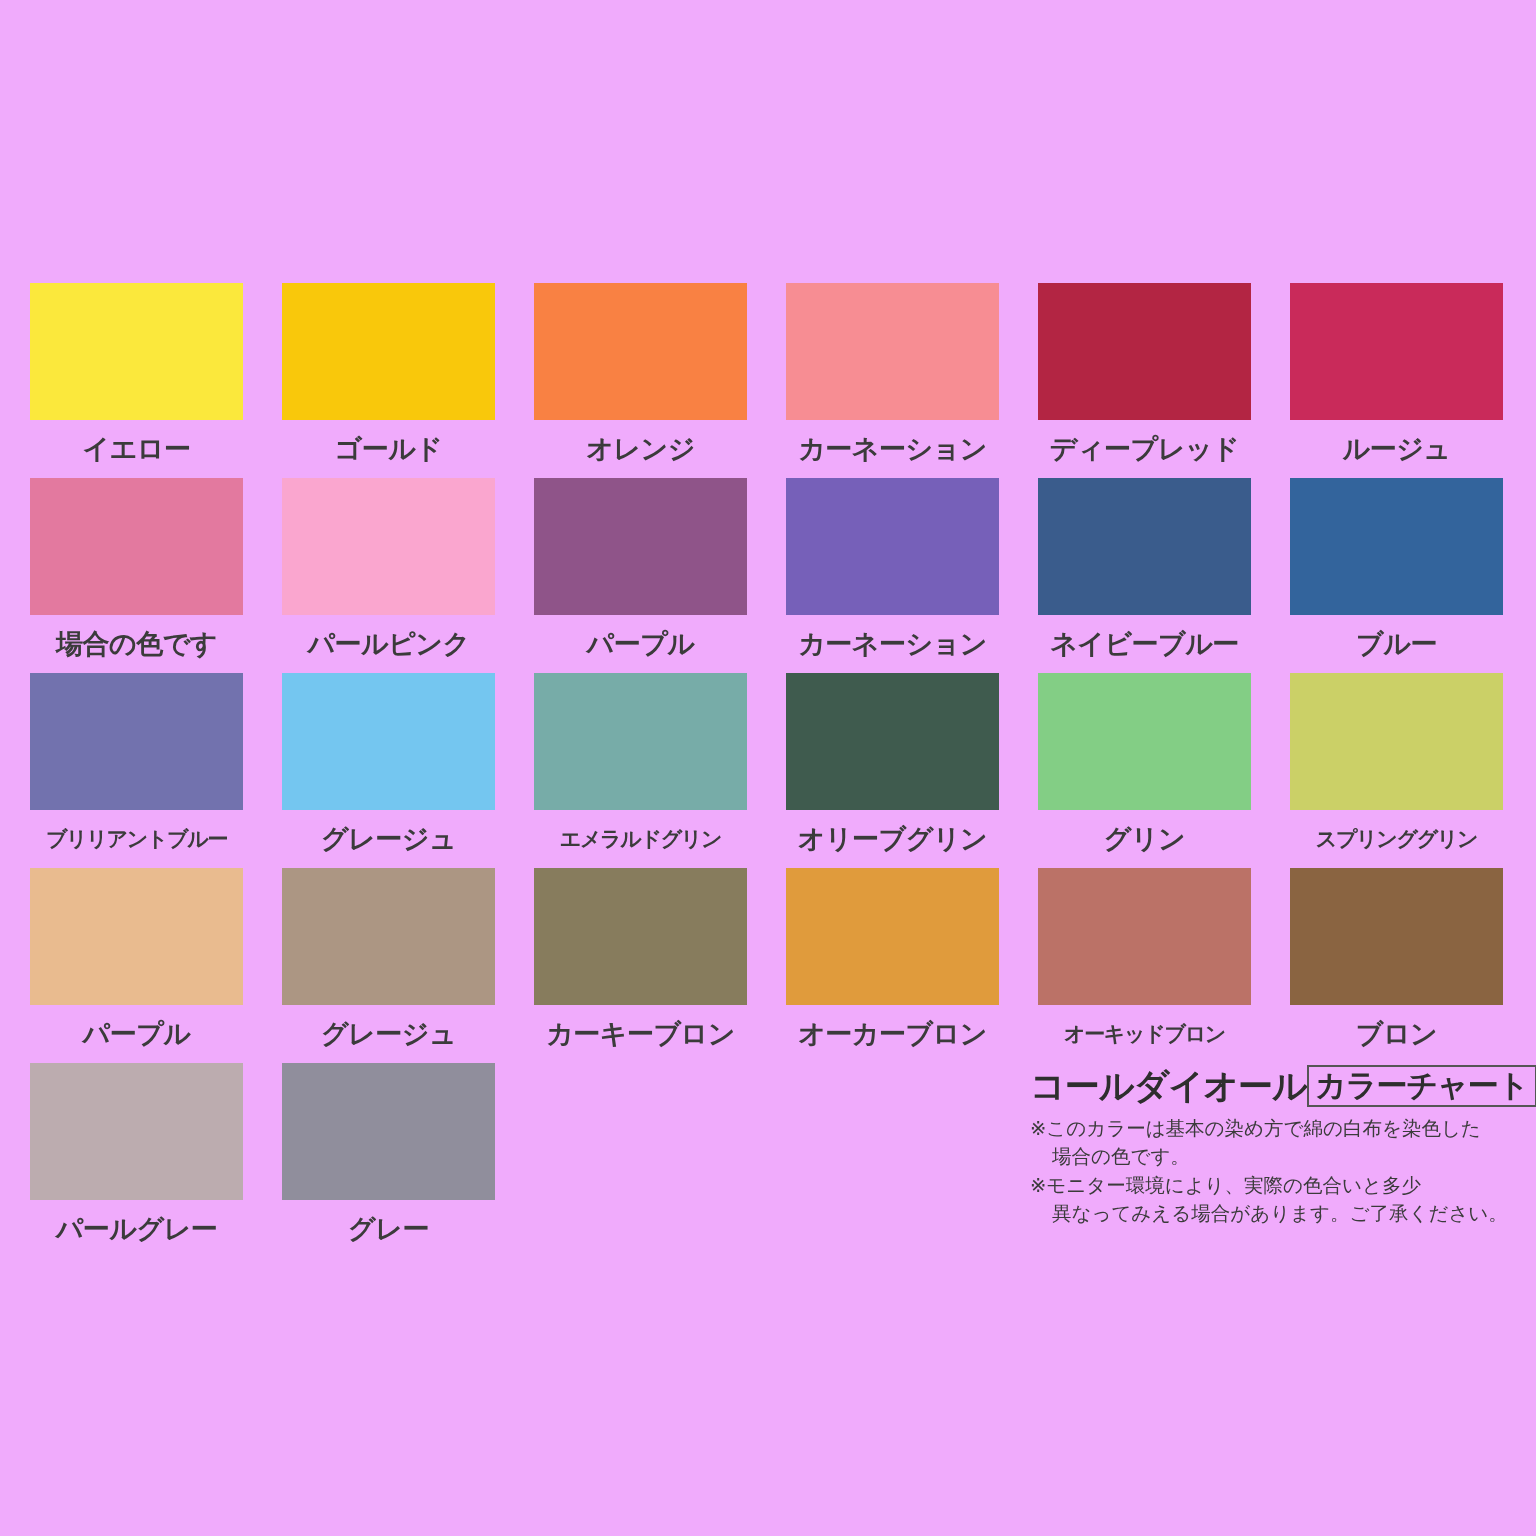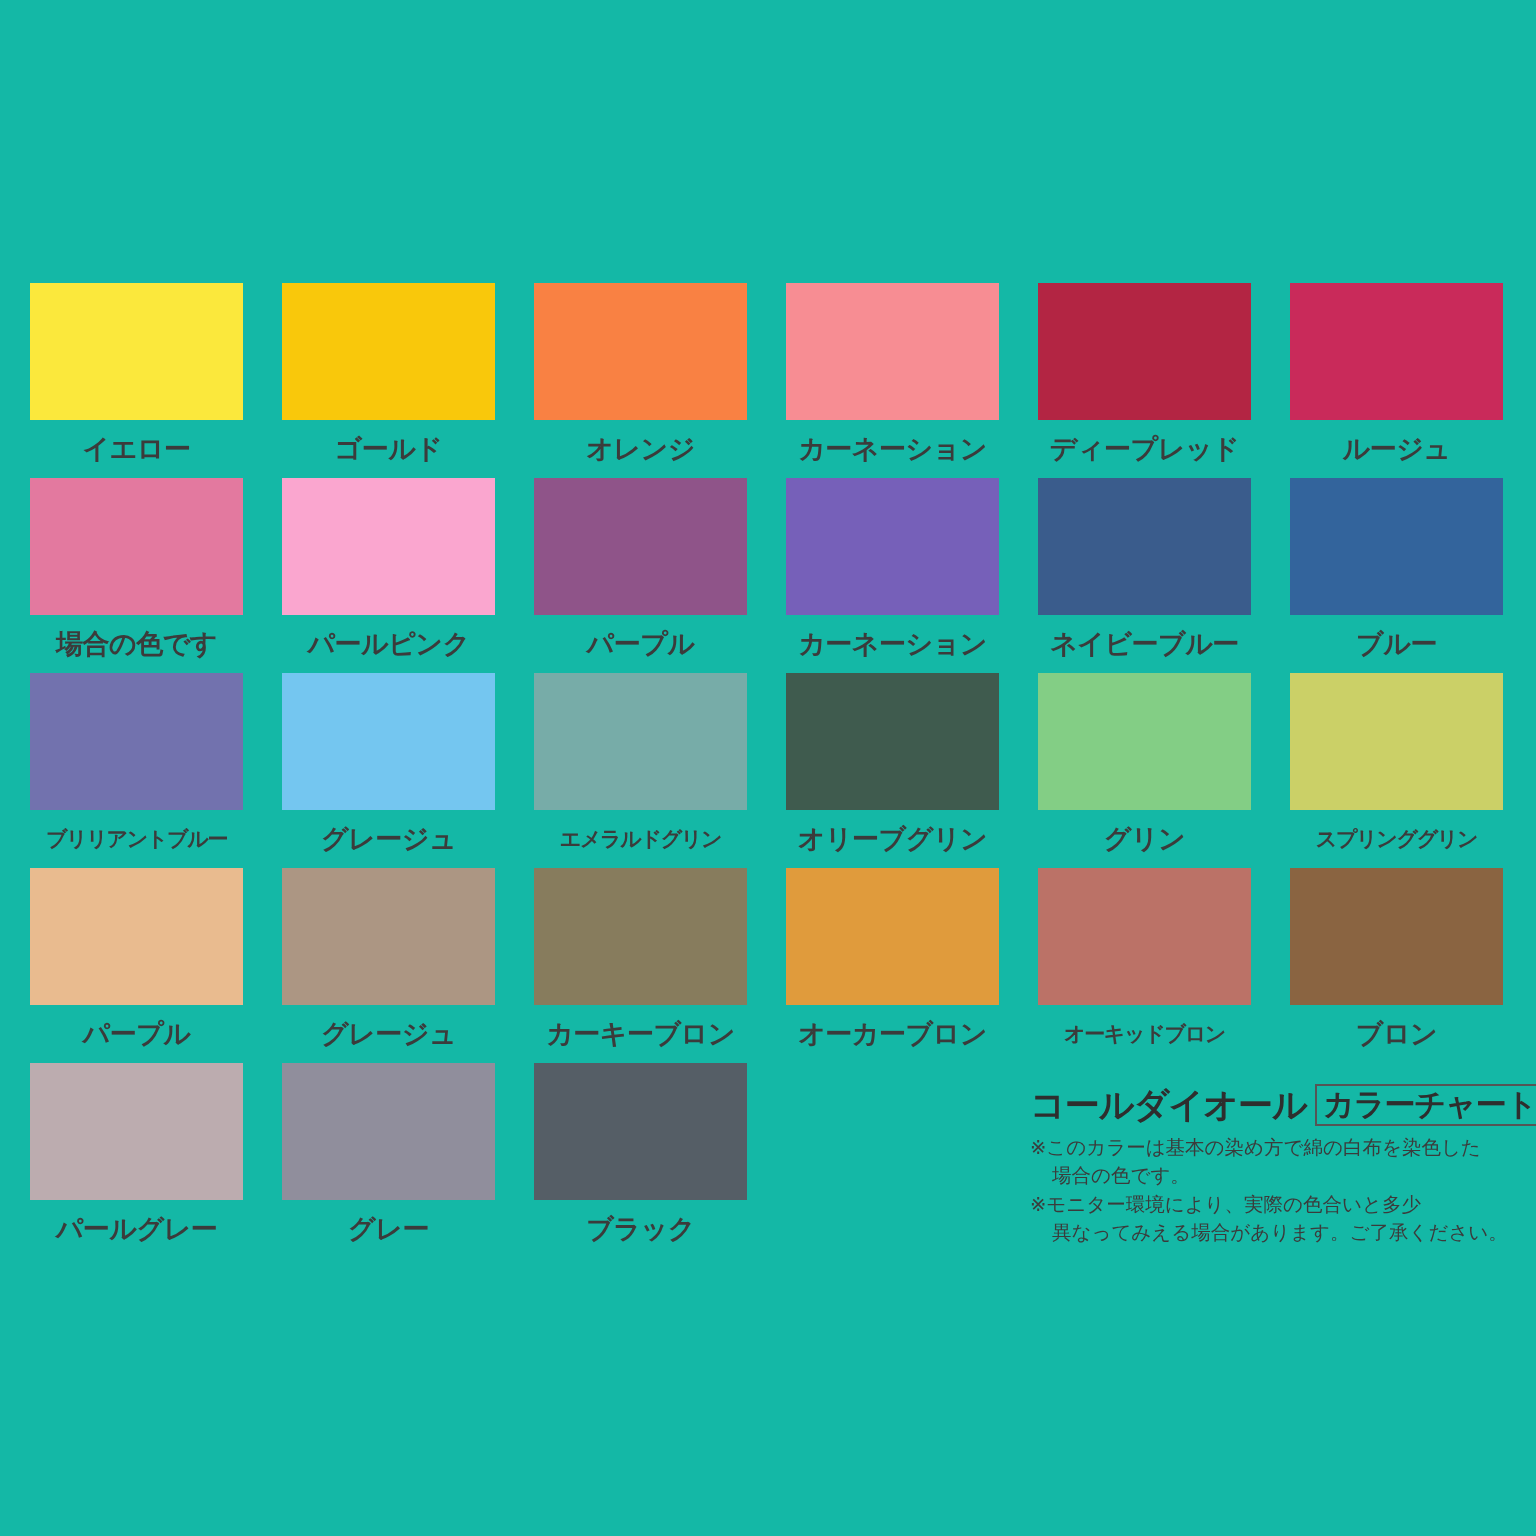--- a/index.html
+++ b/index.html
@@ -12,21 +12,21 @@
     height: 1536px;
     background: #ffffff;
     font-family: "Liberation Sans", "DejaVu Sans", sans-serif;
     overflow: hidden;
   }
 
   #sheet {
     position: relative;
     width: 1536px;
     height: 1536px;
-    background: #14b8a6;
+    background: #f0abfc;
   }
 
   
   #grid {
     position: absolute;
     left: 30px;
     top: 283px;
     width: 1476px;
     display: grid;
     grid-template-columns: repeat(6, 213px);
@@ -69,23 +69,21 @@
   #legend {
     position: absolute;
     left: 1030px;
     top: 1063px;
     width: 480px;
   }
 
   #legend-title-row {
     display: flex;
     align-items: center;
-    gap: 8px;
     height: 46px;
-    margin-top: 19px;
   }
 
   #legend-brand {
     font-size: 35px;
     font-weight: 700;
     color: #2e2e2e;
     font-family: "DejaVu Sans", "Liberation Sans", sans-serif;
     letter-spacing: -1px;
     white-space: nowrap;
   }
@@ -221,24 +219,20 @@
         <span class="chip" style="background: rgb(138, 100, 65);"></span>
         <span class="chip-label">ブロン</span>
       </div>
       <div class="cell">
         <span class="chip" style="background: rgb(188, 172, 175);"></span>
         <span class="chip-label">パールグレー</span>
       </div>
       <div class="cell">
         <span class="chip" style="background: rgb(144, 142, 156);"></span>
         <span class="chip-label">グレー</span>
-      </div>
-      <div class="cell">
-        <span class="chip" style="background: rgb(85, 94, 102);"></span>
-        <span class="chip-label">ブラック</span>
       </div>
     </div>
 
   <div id="legend">
     <div id="legend-title-row">
       <span id="legend-brand">コールダイオール</span>
       <span id="legend-badge">カラーチャート</span>
     </div>
     <div id="legend-notes">
         <div class="note"><span>※このカラーは基本の染め方で綿の白布を染色した</span><span class="note-line-2">場合の色です。</span></div>

